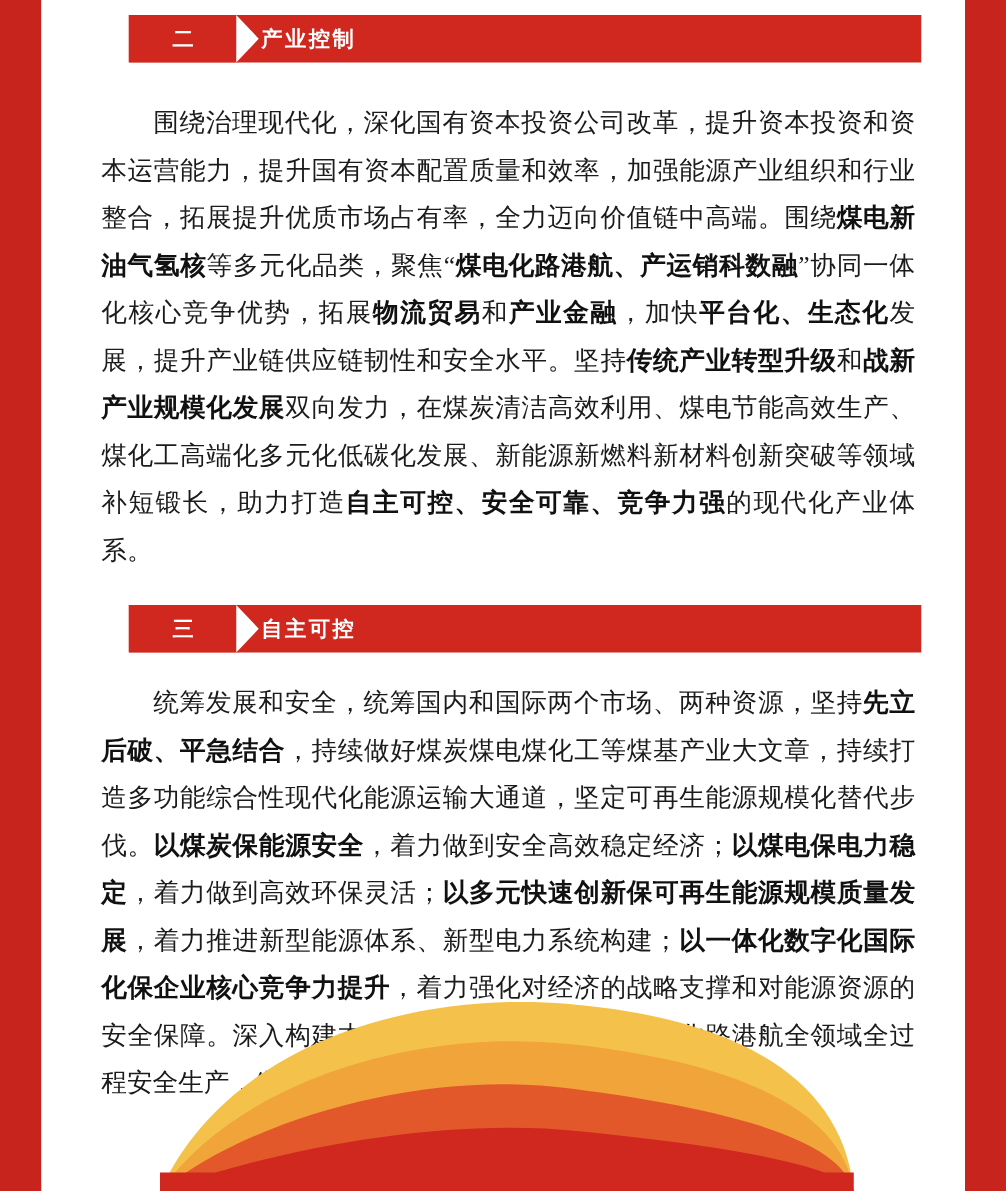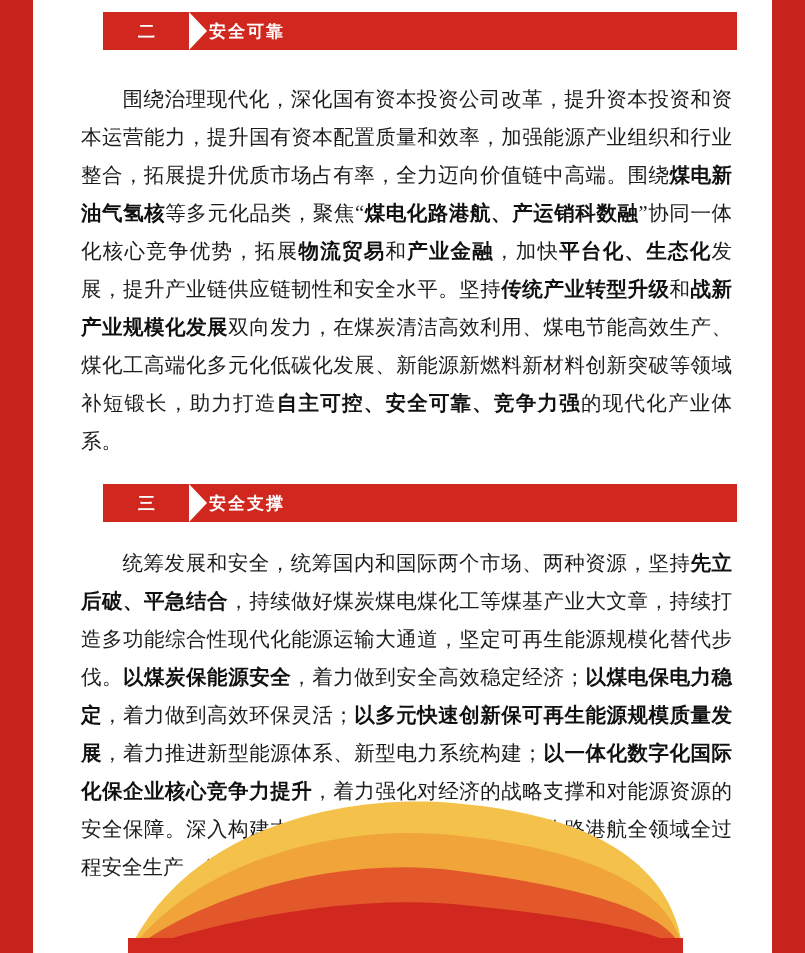--- a/index.html
+++ b/index.html
@@ -115,32 +115,32 @@
 </head>
 <body>
 
 <div class="page">
   <div class="sheet">
 
     <div style="height:12px"></div>
     <div class="banner">
       <div class="num-box">二</div>
       <div class="wedge"></div>
-      <div class="title">安全可靠</div>
+      <div class="title">产业控制</div>
     </div>
 
     <div class="body-text">
       <span class="indent"></span><span id="para2"><span>围绕治理现代化，深化国有资本投资公司改革，提升资本投资和资本运营能力，提升国有资本配置质量和效率，加强能源产业组织和行业整合，拓展提升优质市场占有率，全力迈向价值链中高端。围绕</span><b>煤电新油气氢核</b><span>等多元化品类，聚焦“</span><b>煤电化路港航、产运销科数融</b><span>”协同一体化核心竞争优势，拓展</span><b>物流贸易</b><span>和</span><b>产业金融</b><span>，加快</span><b>平台化、生态化</b><span>发展，提升产业链供应链韧性和安全水平。坚持</span><b>传统产业转型升级</b><span>和</span><b>战新产业规模化发展</b><span>双向发力，在煤炭清洁高效利用、煤电节能高效生产、煤化工高端化多元化低碳化发展、新能源新燃料新材料创新突破等领域补短锻长，助力打造</span><b>自主可控、安全可靠、竞争力强</b><span>的现代化产业体系。</span></span>
     </div>
 
     <div style="height:24px"></div>
     <div class="banner">
       <div class="num-box">三</div>
       <div class="wedge"></div>
-      <div class="title">安全支撑</div>
+      <div class="title">自主可控</div>
     </div>
 
     <div class="body-text section2-text">
       <span class="indent"></span><span id="para3"><span>统筹发展和安全，统筹国内和国际两个市场、两种资源，坚持</span><b>先立后破、平急结合</b><span>，持续做好煤炭煤电煤化工等煤基产业大文章，持续打造多功能综合性现代化能源运输大通道，坚定可再生能源规模化替代步伐。</span><b>以煤炭保能源安全</b><span>，着力做到安全高效稳定经济；</span><b>以煤电保电力稳定</b><span>，着力做到高效环保灵活；</span><b>以多元快速创新保可再生能源规模质量发展</b><span>，着力推进新型能源体系、新型电力系统构建；</span><b>以一体化数字化国际化保企业核心竞争力提升</b><span>，着力强化对经济的战略支撑和对能源资源的安全保障。深入构建本质安全体系，全面加强煤电化路港航全领域全过程安全生产，发挥行业引领示范带动作用。</span></span>
     </div>
 
     <div class="footer-art">
       <svg width="739" height="160" viewBox="0 0 739 160" preserveAspectRatio="none">
         <path d="M95 160 C 150 40, 300 0, 420 10 C 540 20, 640 60, 650 160 Z" fill="#f4c24a"></path>
         <path d="M95 160 C 160 70, 300 30, 420 42 C 545 55, 640 90, 650 160 Z" fill="#f0a43a"></path>

